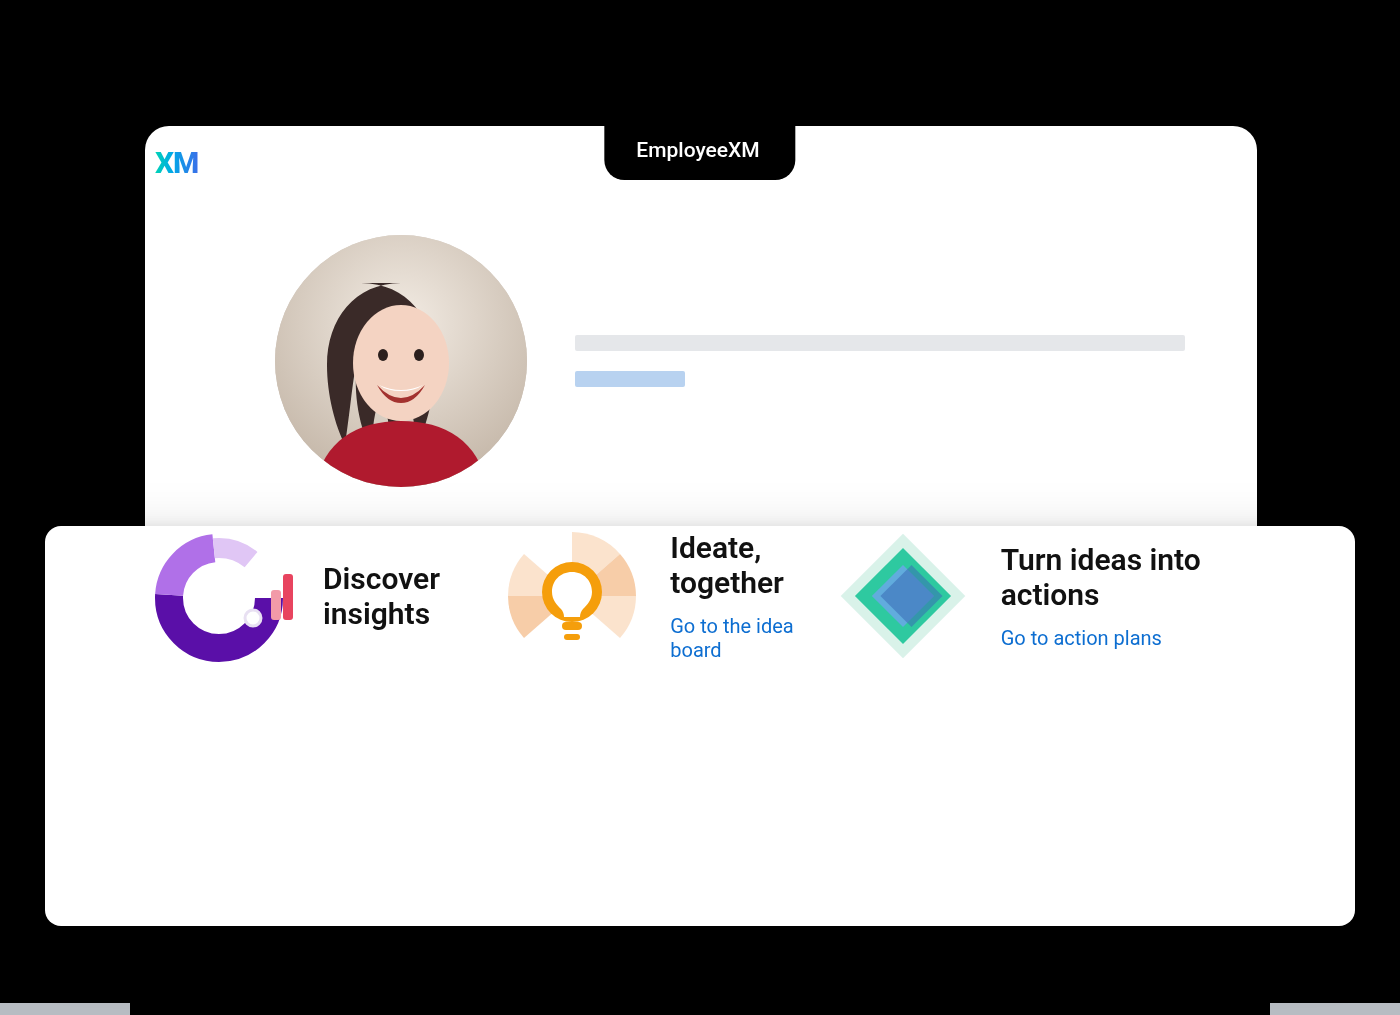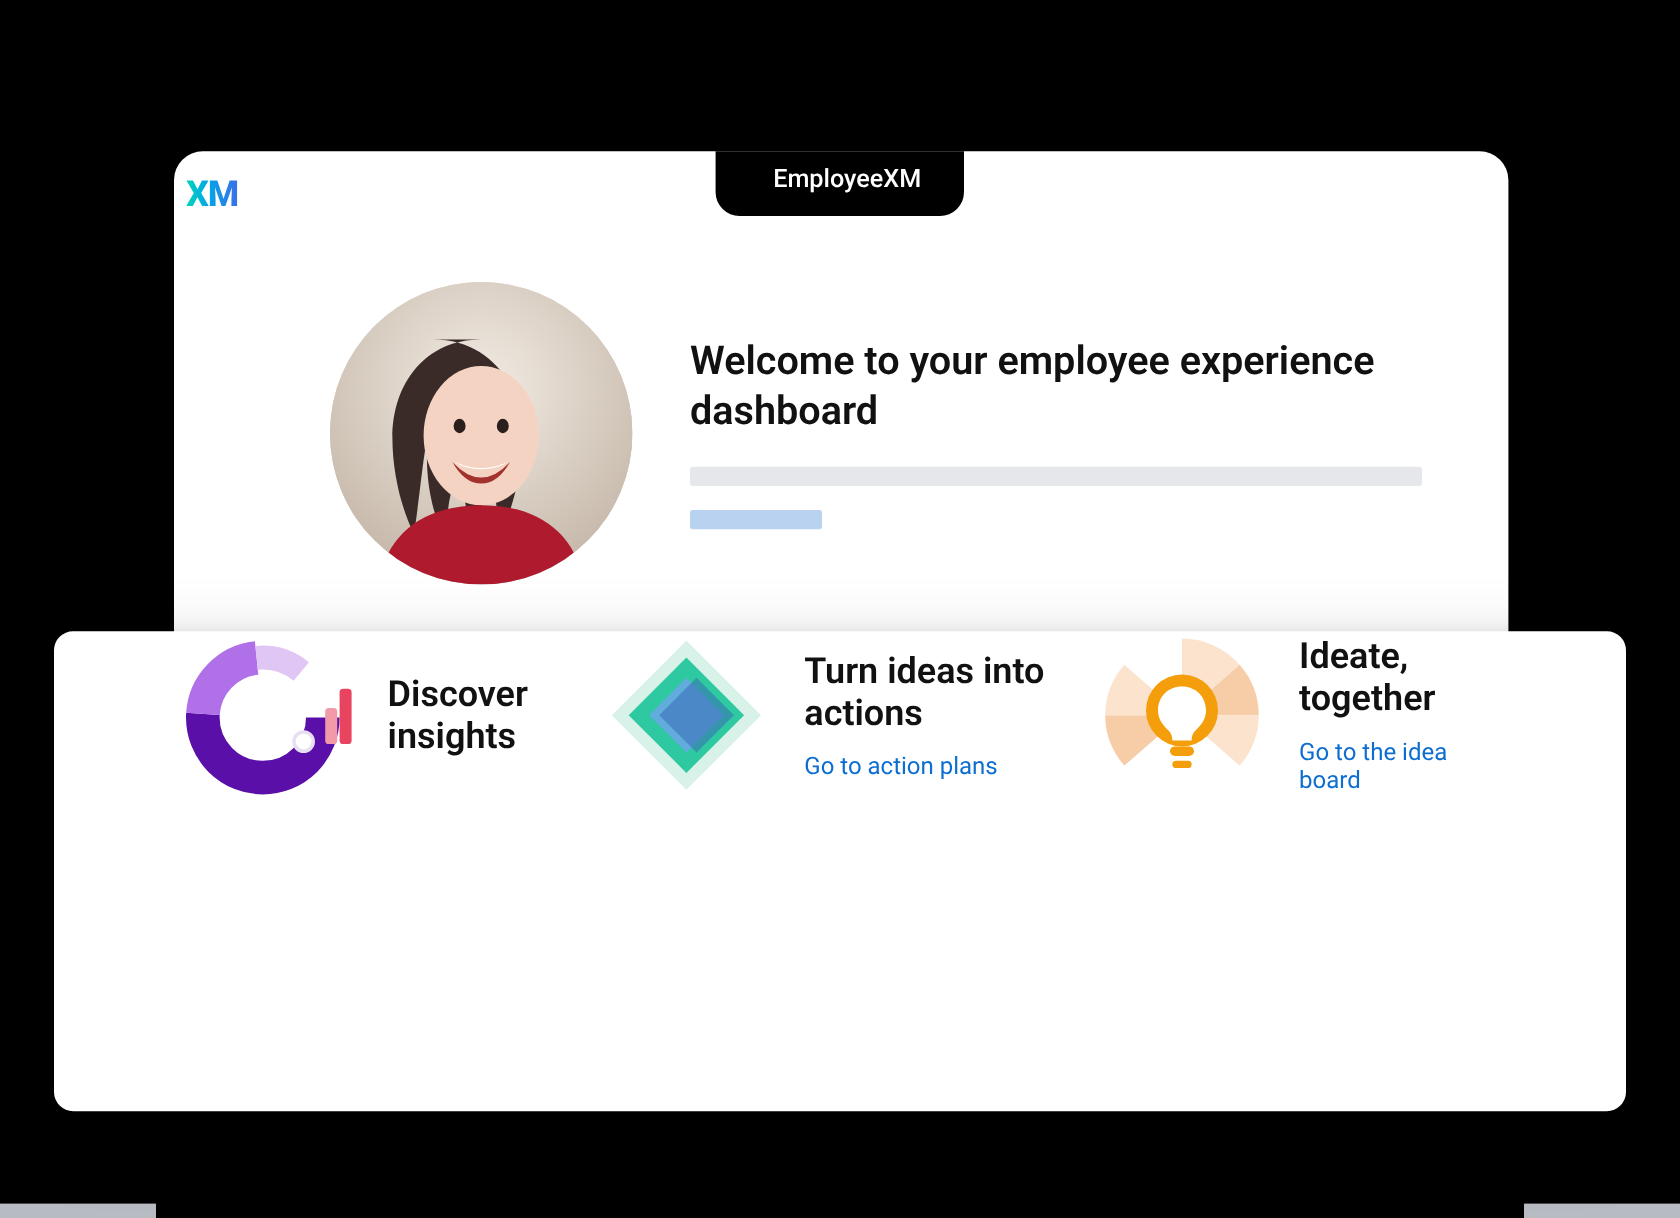--- a/index.html
+++ b/index.html
@@ -26,21 +26,21 @@
   
   .tab {
     position:absolute;
     top:126px;
     left:50%;
     transform:translateX(-50%);
     background:#000;
     color:#fff;
     font-size:21px;
     font-weight:500;
-    padding:12px 36px 18px 48px;
+    padding:12px 36px 18px 32px;
     border-radius:0 0 20px 20px;
     z-index:5;
   }
 
   
   .logo {
     position:absolute;
     left:155px;
     top:145px;
     font-size:30px;
@@ -177,21 +177,20 @@
       <path d="M102 150 q24 26 48 0 q-10 18-24 18 t-24-18" fill="#a3322f"></path>
       <path d="M104 150 q22 10 44 0 q-8 6-22 6 t-22-6" fill="#fff"></path>
 
       <ellipse cx="108" cy="120" rx="5" ry="6" fill="#2b1f1d"></ellipse>
       <ellipse cx="144" cy="120" rx="5" ry="6" fill="#2b1f1d"></ellipse>
 
       <path d="M40 252c8-46 42-66 86-66s78 20 86 66z" fill="#b01a2e"></path>
     </svg>
   </div>
   <div class="hero-text">
-    <h1>Welcome to your employee experience dashboard</h1>
     <div class="skel-line"></div>
     <div class="skel-short"></div>
   </div>
 </div>
 
 <div class="card-panel">
 
   <div class="card">
     <div class="card-icon">
       <svg viewBox="0 0 140 140">
@@ -202,20 +201,42 @@
         <circle cx="64" cy="72" r="28" fill="#fff"></circle>
 
         <rect x="116" y="64" width="10" height="30" rx="3" fill="#f29aa8"></rect>
         <rect x="128" y="48" width="10" height="46" rx="3" fill="#e8445f"></rect>
         <circle cx="98" cy="92" r="8" fill="#fff"></circle>
         <circle cx="98" cy="92" r="8" fill="none" stroke="#e8e0f2" stroke-width="3"></circle>
       </svg>
     </div>
     <div class="card-text">
       <h2>Discover insights</h2>
+    </div>
+  </div>
+
+  <div class="card">
+    <div class="card-icon">
+      <svg viewBox="0 0 140 140">
+
+        <path d="M70 70 L70 6  A64 64 0 0 1 118 28 Z" fill="#fbe3cd"></path>
+        <path d="M70 70 L118 28 A64 64 0 0 1 134 70 Z" fill="#f7cda8"></path>
+        <path d="M70 70 L134 70 A64 64 0 0 1 118 112 Z" fill="#fbe3cd"></path>
+        <path d="M70 70 L22 112 A64 64 0 0 1 6  70 Z" fill="#f7cda8"></path>
+        <path d="M70 70 L6 70  A64 64 0 0 1 22 28 Z" fill="#fbe3cd"></path>
+
+        <circle cx="70" cy="66" r="30" fill="#f59e0b"></circle>
+        <path d="M70 46c-12 0-20 9-20 20 0 8 5 13 9 17 2 2 3 5 3 8h16c0-3 1-6 3-8 4-4 9-9 9-17 0-11-8-20-20-20z" fill="#fff"></path>
+        <rect x="60" y="96" width="20" height="8" rx="4" fill="#f59e0b"></rect>
+        <rect x="62" y="108" width="16" height="6" rx="3" fill="#f59e0b"></rect>
+      </svg>
+    </div>
+    <div class="card-text">
+      <h2>Ideate, together</h2>
+      <a href="#">Go to the idea board</a>
     </div>
   </div>
 
   <div class="card">
     <div class="card-icon">
       <svg viewBox="0 0 140 140">
         <g transform="translate(70 70)">
           <rect x="-44" y="-44" width="88" height="88" transform="rotate(45)" fill="#d9f2e9"></rect>
           <rect x="-34" y="-34" width="68" height="68" transform="rotate(45)" fill="#2ec9a0"></rect>
           <rect x="-34" y="-34" width="68" height="68" transform="rotate(45)" fill="none"></rect>
@@ -223,38 +244,16 @@
           <rect x="-22" y="-22" width="44" height="44" transform="rotate(45) translate(6 -6)" fill="#3a6bb5" opacity="0.55"></rect>
         </g>
       </svg>
     </div>
     <div class="card-text">
       <h2>Turn ideas into actions</h2>
       <a href="#">Go to action plans</a>
     </div>
   </div>
 
-  <div class="card">
-    <div class="card-icon">
-      <svg viewBox="0 0 140 140">
-
-        <path d="M70 70 L70 6  A64 64 0 0 1 118 28 Z" fill="#fbe3cd"></path>
-        <path d="M70 70 L118 28 A64 64 0 0 1 134 70 Z" fill="#f7cda8"></path>
-        <path d="M70 70 L134 70 A64 64 0 0 1 118 112 Z" fill="#fbe3cd"></path>
-        <path d="M70 70 L22 112 A64 64 0 0 1 6  70 Z" fill="#f7cda8"></path>
-        <path d="M70 70 L6 70  A64 64 0 0 1 22 28 Z" fill="#fbe3cd"></path>
-
-        <circle cx="70" cy="66" r="30" fill="#f59e0b"></circle>
-        <path d="M70 46c-12 0-20 9-20 20 0 8 5 13 9 17 2 2 3 5 3 8h16c0-3 1-6 3-8 4-4 9-9 9-17 0-11-8-20-20-20z" fill="#fff"></path>
-        <rect x="60" y="96" width="20" height="8" rx="4" fill="#f59e0b"></rect>
-        <rect x="62" y="108" width="16" height="6" rx="3" fill="#f59e0b"></rect>
-      </svg>
-    </div>
-    <div class="card-text">
-      <h2>Ideate, together</h2>
-      <a href="#">Go to the idea board</a>
-    </div>
-  </div>
-
 </div>
 
 <div class="stand-left"></div>
 <div class="stand-right"></div>
 
 </body></html>

